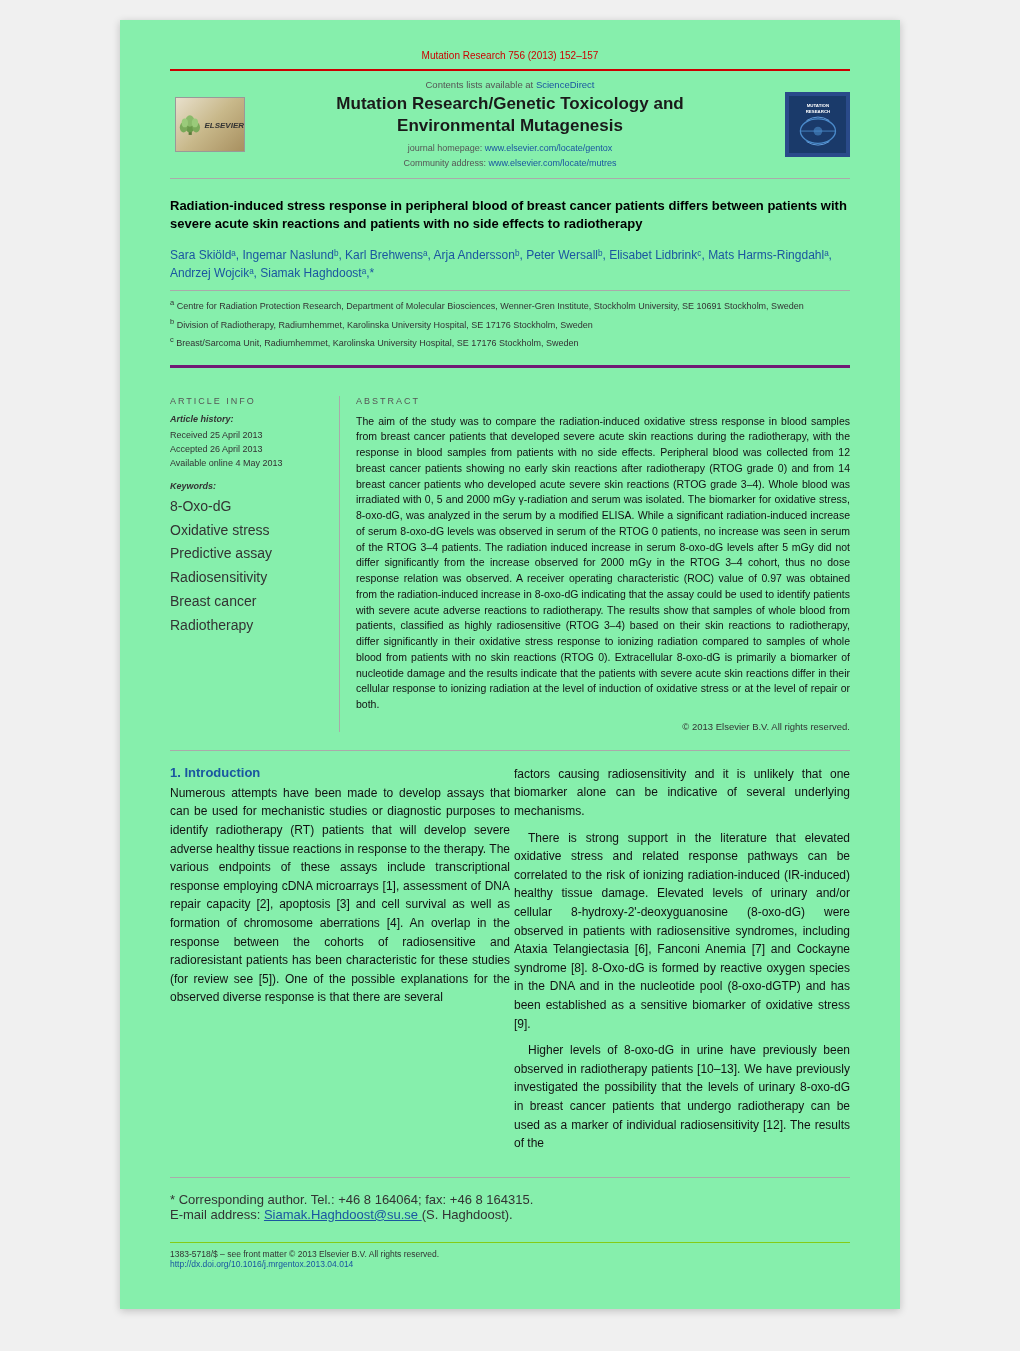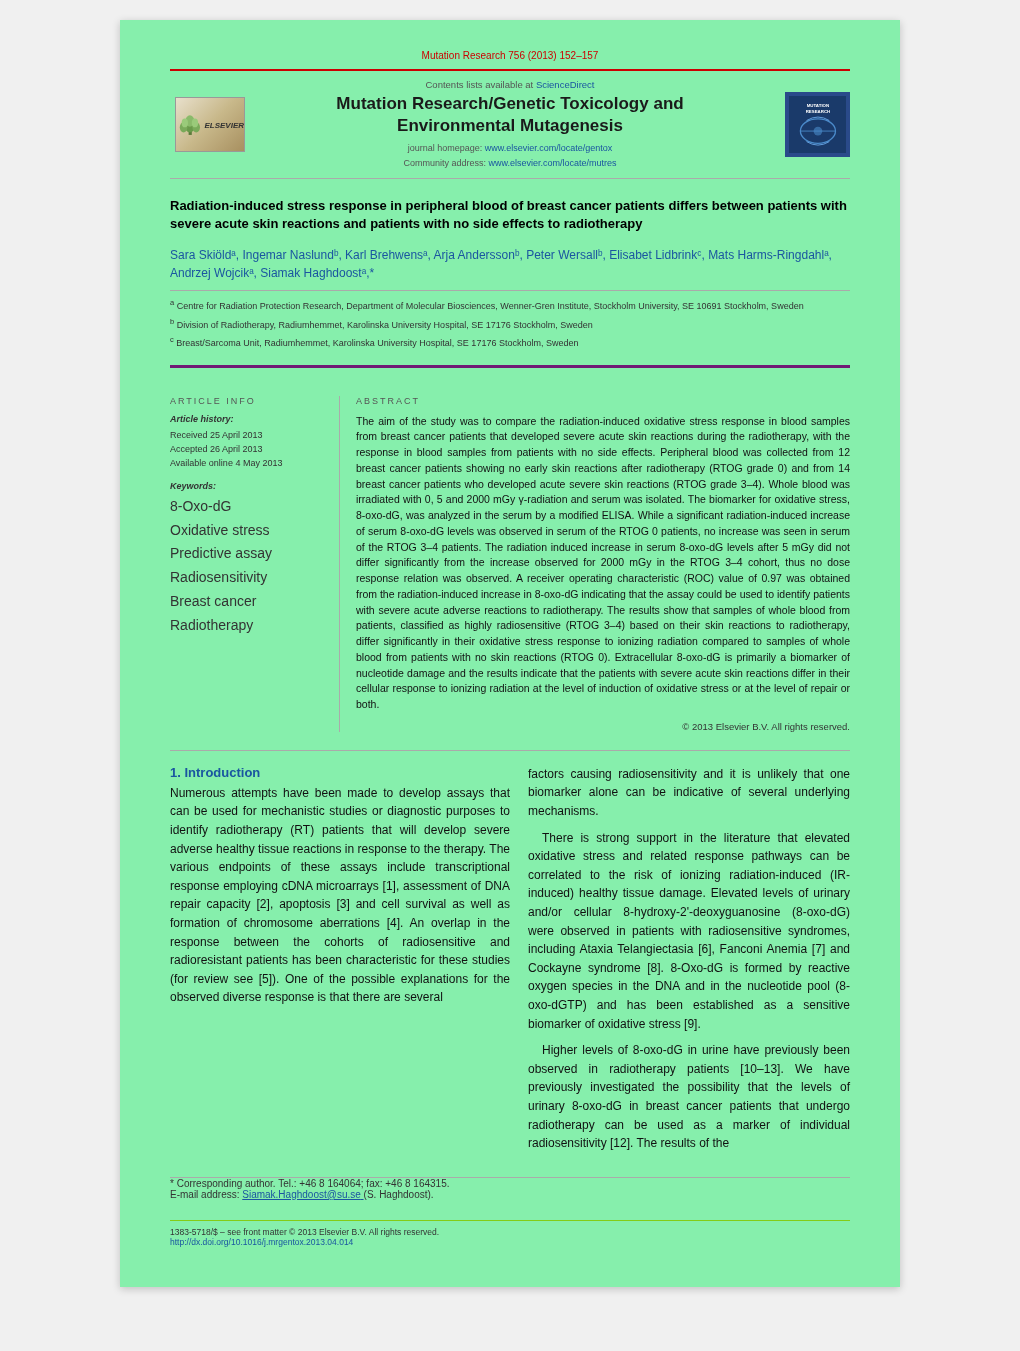--- a/index.html
+++ b/index.html
@@ -227,21 +227,21 @@
     }
     
     .section-divider {
       border: none;
       border-top: 1px solid #aaa;
       margin: 14px 0;
     }
     
     .intro-section {
       display: flex;
-      gap: 18px;
+      gap: 4px;
     }
     .intro-left {
       width: 340px;
       flex-shrink: 0;
     }
     .intro-right {
       flex: 1;
     }
     .section-number {
       font-size: 13px;
@@ -396,21 +396,21 @@
       </p>
       <p class="intro-paragraph">
         There is strong support in the literature that elevated oxidative stress and related response pathways can be correlated to the risk of ionizing radiation-induced (IR-induced) healthy tissue damage. Elevated levels of urinary and/or cellular 8-hydroxy-2'-deoxyguanosine (8-oxo-dG) were observed in patients with radiosensitive syndromes, including Ataxia Telangiectasia [6], Fanconi Anemia [7] and Cockayne syndrome [8]. 8-Oxo-dG is formed by reactive oxygen species in the DNA and in the nucleotide pool (8-oxo-dGTP) and has been established as a sensitive biomarker of oxidative stress [9].
       </p>
       <p class="intro-paragraph">
         Higher levels of 8-oxo-dG in urine have previously been observed in radiotherapy patients [10–13]. We have previously investigated the possibility that the levels of urinary 8-oxo-dG in breast cancer patients that undergo radiotherapy can be used as a marker of individual radiosensitivity [12]. The results of the
       </p>
     </div>
   </div>
 
-  <div style="font-size:10px;font-family:Arial,sans-serif;color:#333;margin-top:16px;border-top:1px solid #aaa;padding-top:0;">
+  <div style="font-size:13px;font-family:Arial,sans-serif;color:#333;margin-top:16px;border-top:1px solid #aaa;padding-top:14px;">
     <span>* Corresponding author. Tel.: +46 8 164064; fax: +46 8 164315.</span><br>
     <span>E-mail address:</span>
     <a href="#" style="color:#1a56a0;">
       <span>Siamak.Haghdoost@su.se</span>
     </a>
     <span>(S. Haghdoost).</span>
   </div>
 
   <div class="page-footer">
     <div>1383-5718/$ – see front matter © 2013 Elsevier B.V. All rights reserved.</div>

